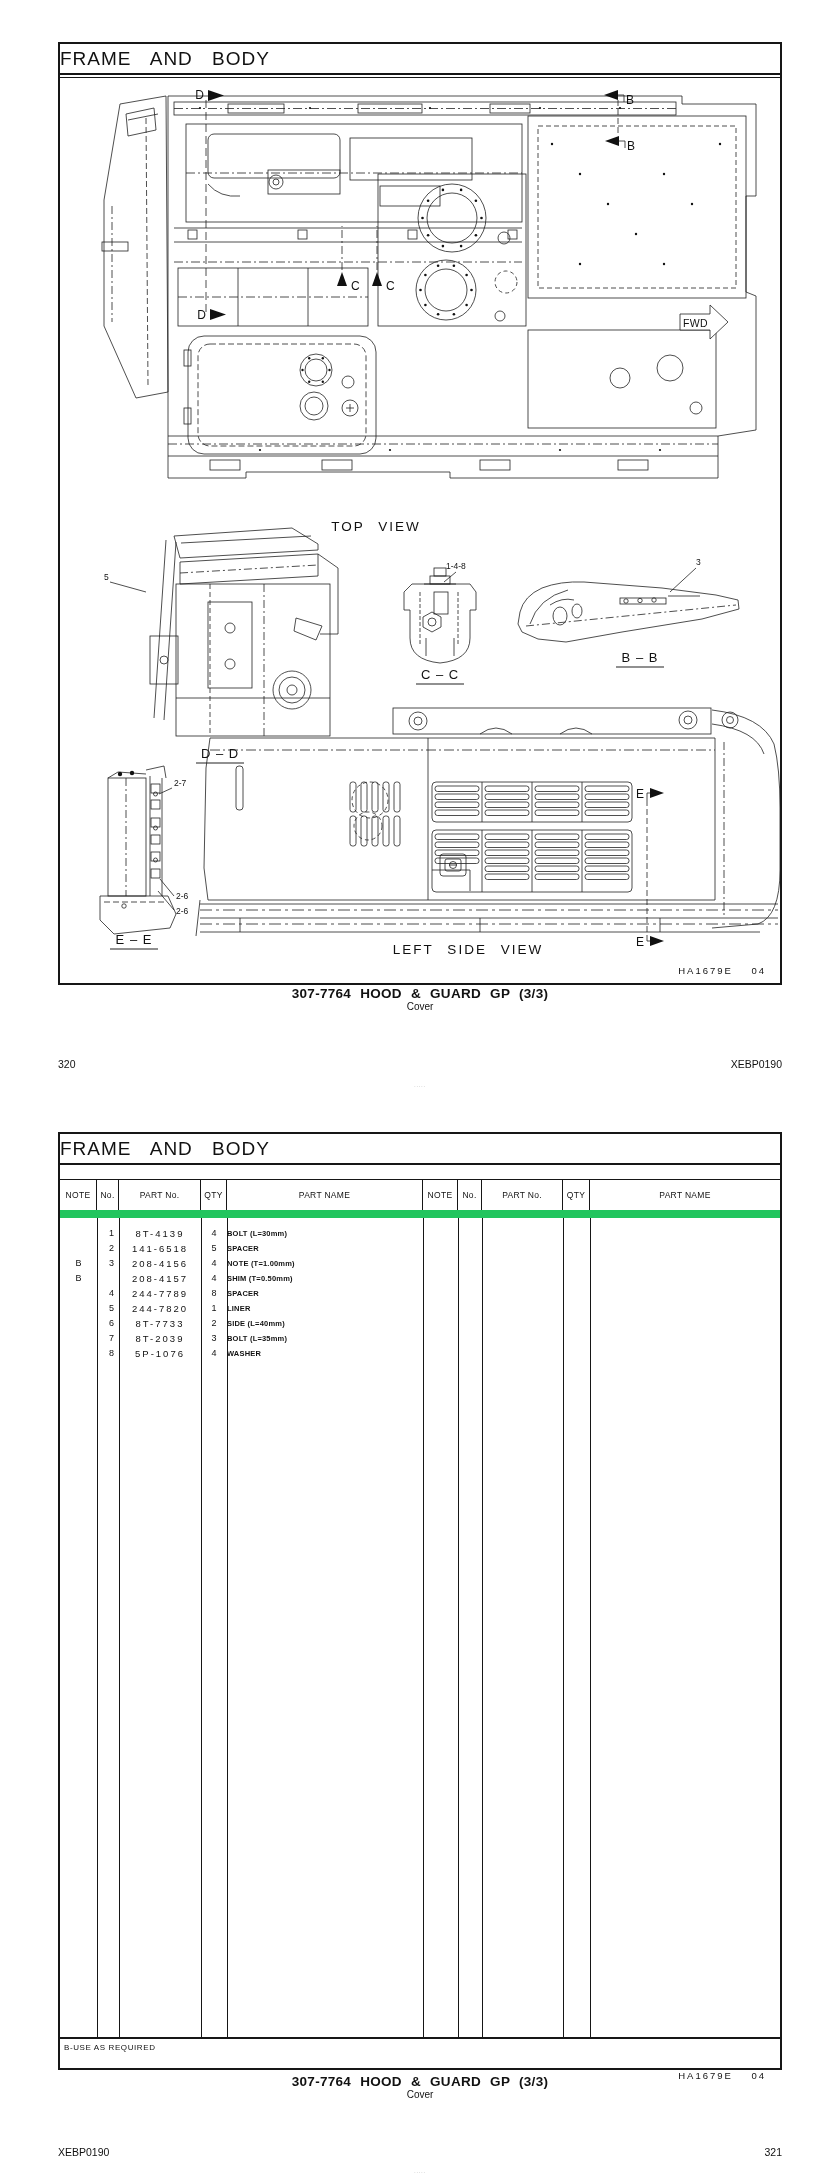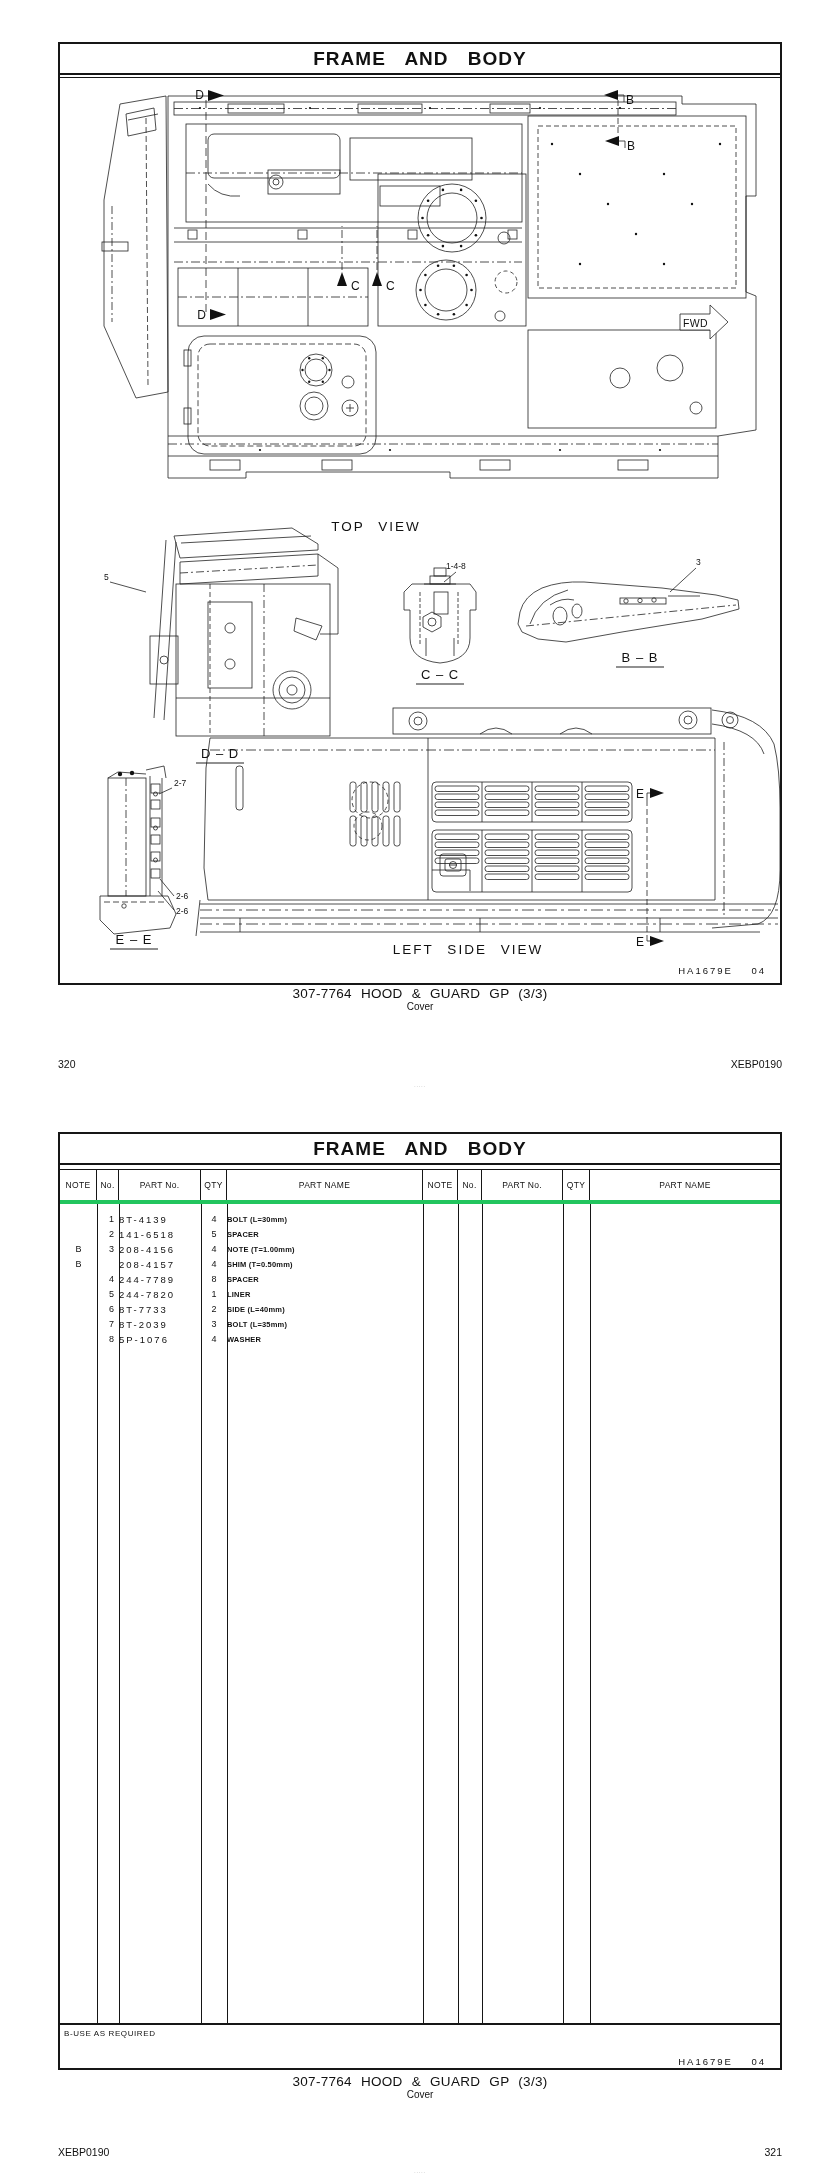--- a/index.html
+++ b/index.html
@@ -1,45 +1,45 @@
 <!DOCTYPE html>
 <html><head>
 <meta charset="utf-8">
 <style>
   html,body{margin:0;padding:0;background:#fff}
   body{width:840px;height:2178px;position:relative;font-family:"Liberation Sans",sans-serif;color:#111}
   .pagebox{position:absolute;left:58px;width:724px;border:2px solid #161616;box-sizing:border-box;background:#fff}
   #page1{top:42px;height:943px}
   #page2{top:1132px;height:938px}
-  .band{height:29px;line-height:29px;text-align:center;font-size:19px;font-weight:700;
+  .band{height:29px;line-height:29px;text-align:left;font-size:19px;font-weight:400;
         letter-spacing:1px;word-spacing:13px;border-bottom:2px solid #161616}
   
   .diagwrap{position:relative;height:905px;margin-top:2px;border-top:1px solid #161616;overflow:hidden}
   .diagwrap svg{position:absolute;left:0;top:0}
   svg text{font-family:"Liberation Sans",sans-serif;fill:#111;stroke:none}
   .plate{position:absolute;right:14px;bottom:7px;font-size:9.5px;letter-spacing:2px;white-space:pre;color:#111}
   
   .cap{position:absolute;left:0;width:840px;text-align:center}
-  .cap-title{font-size:13.5px;font-weight:400;word-spacing:5px;letter-spacing:.3px}
+  .cap-title{font-size:13.5px;font-weight:700;word-spacing:5px;letter-spacing:.3px}
   .cap-sub{font-size:10px}
   .pgfoot{position:absolute;font-size:10.5px}
   .micro{position:absolute;left:0;width:840px;text-align:center;font-size:4px;color:#777;letter-spacing:1px}
   
   .tgrid{display:grid;grid-template-columns:37px 22px 82px 26px 196px 35px 24px 81px 27px 1fr}
-  .thead{height:30px;margin-top:4px;border-top:1px solid #161616;border-bottom:4px solid #22c55e}
+  .thead{height:30px;margin-top:14px;border-top:1px solid #161616;border-bottom:8px solid #22c55e}
   .thead div{border-right:1px solid #161616;display:flex;align-items:center;justify-content:center;
              font-size:8.5px;letter-spacing:.3px;white-space:nowrap}
   .thead div:last-child{border-right:none}
   .tbody{position:relative;height:819px;padding-top:8px;box-sizing:border-box}
   .vline{position:absolute;top:0;bottom:0;width:0;border-left:1px solid #161616}
   .prow{height:15px;line-height:15px}
   .pcell{overflow:hidden;white-space:nowrap}
   .pcell-note{text-align:center;font-size:9px}
   .pcell-no{text-align:right;padding-right:5px;font-size:9px}
-  .pcell-part{font-size:9.5px;letter-spacing:2px}
+  .pcell-part{text-align:center;font-size:9.5px;letter-spacing:2px}
   .pcell-qty{text-align:center;font-size:9px}
   .pcell-name{font-size:7.5px;font-weight:700;letter-spacing:.2px}
   .tfoot{border-top:2px solid #161616;position:relative;height:49px}
   .tfoot-note{position:absolute;left:4px;top:4px;font-size:8px;font-weight:400;letter-spacing:.6px}
 </style>
 </head>
 <body>
 
 <div class="pagebox" id="page1">
   <div class="band">FRAME AND BODY</div>

